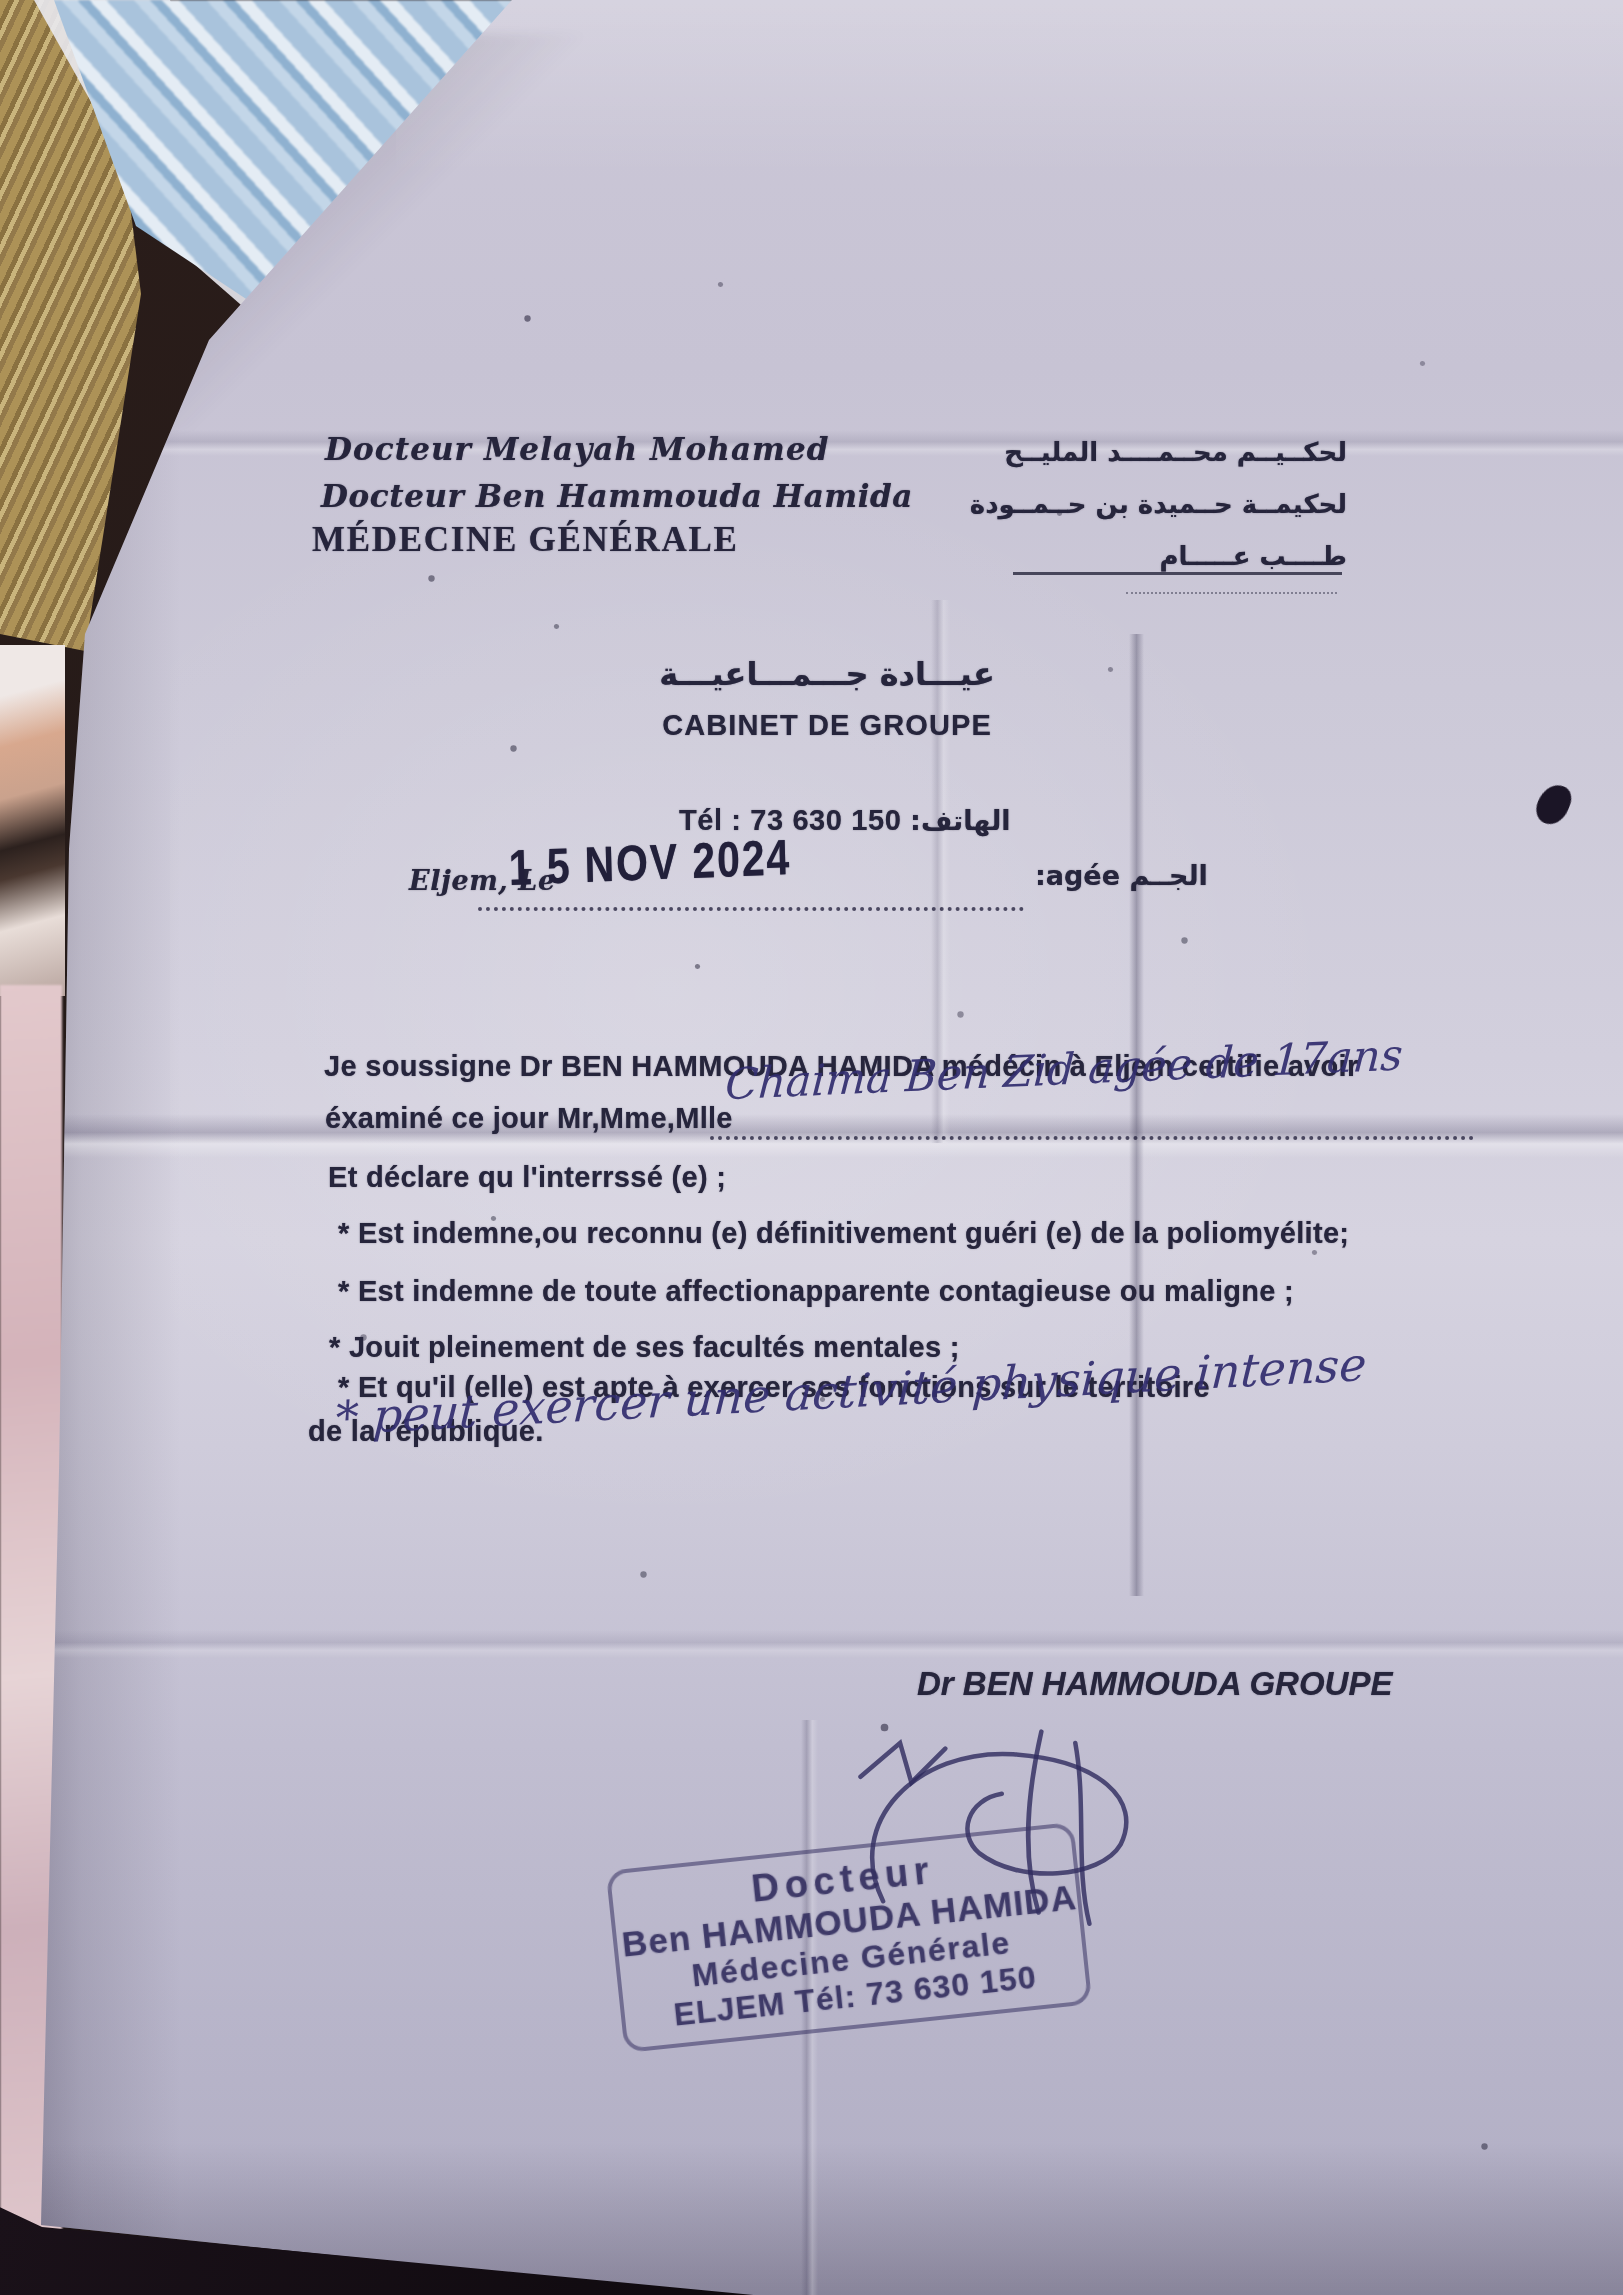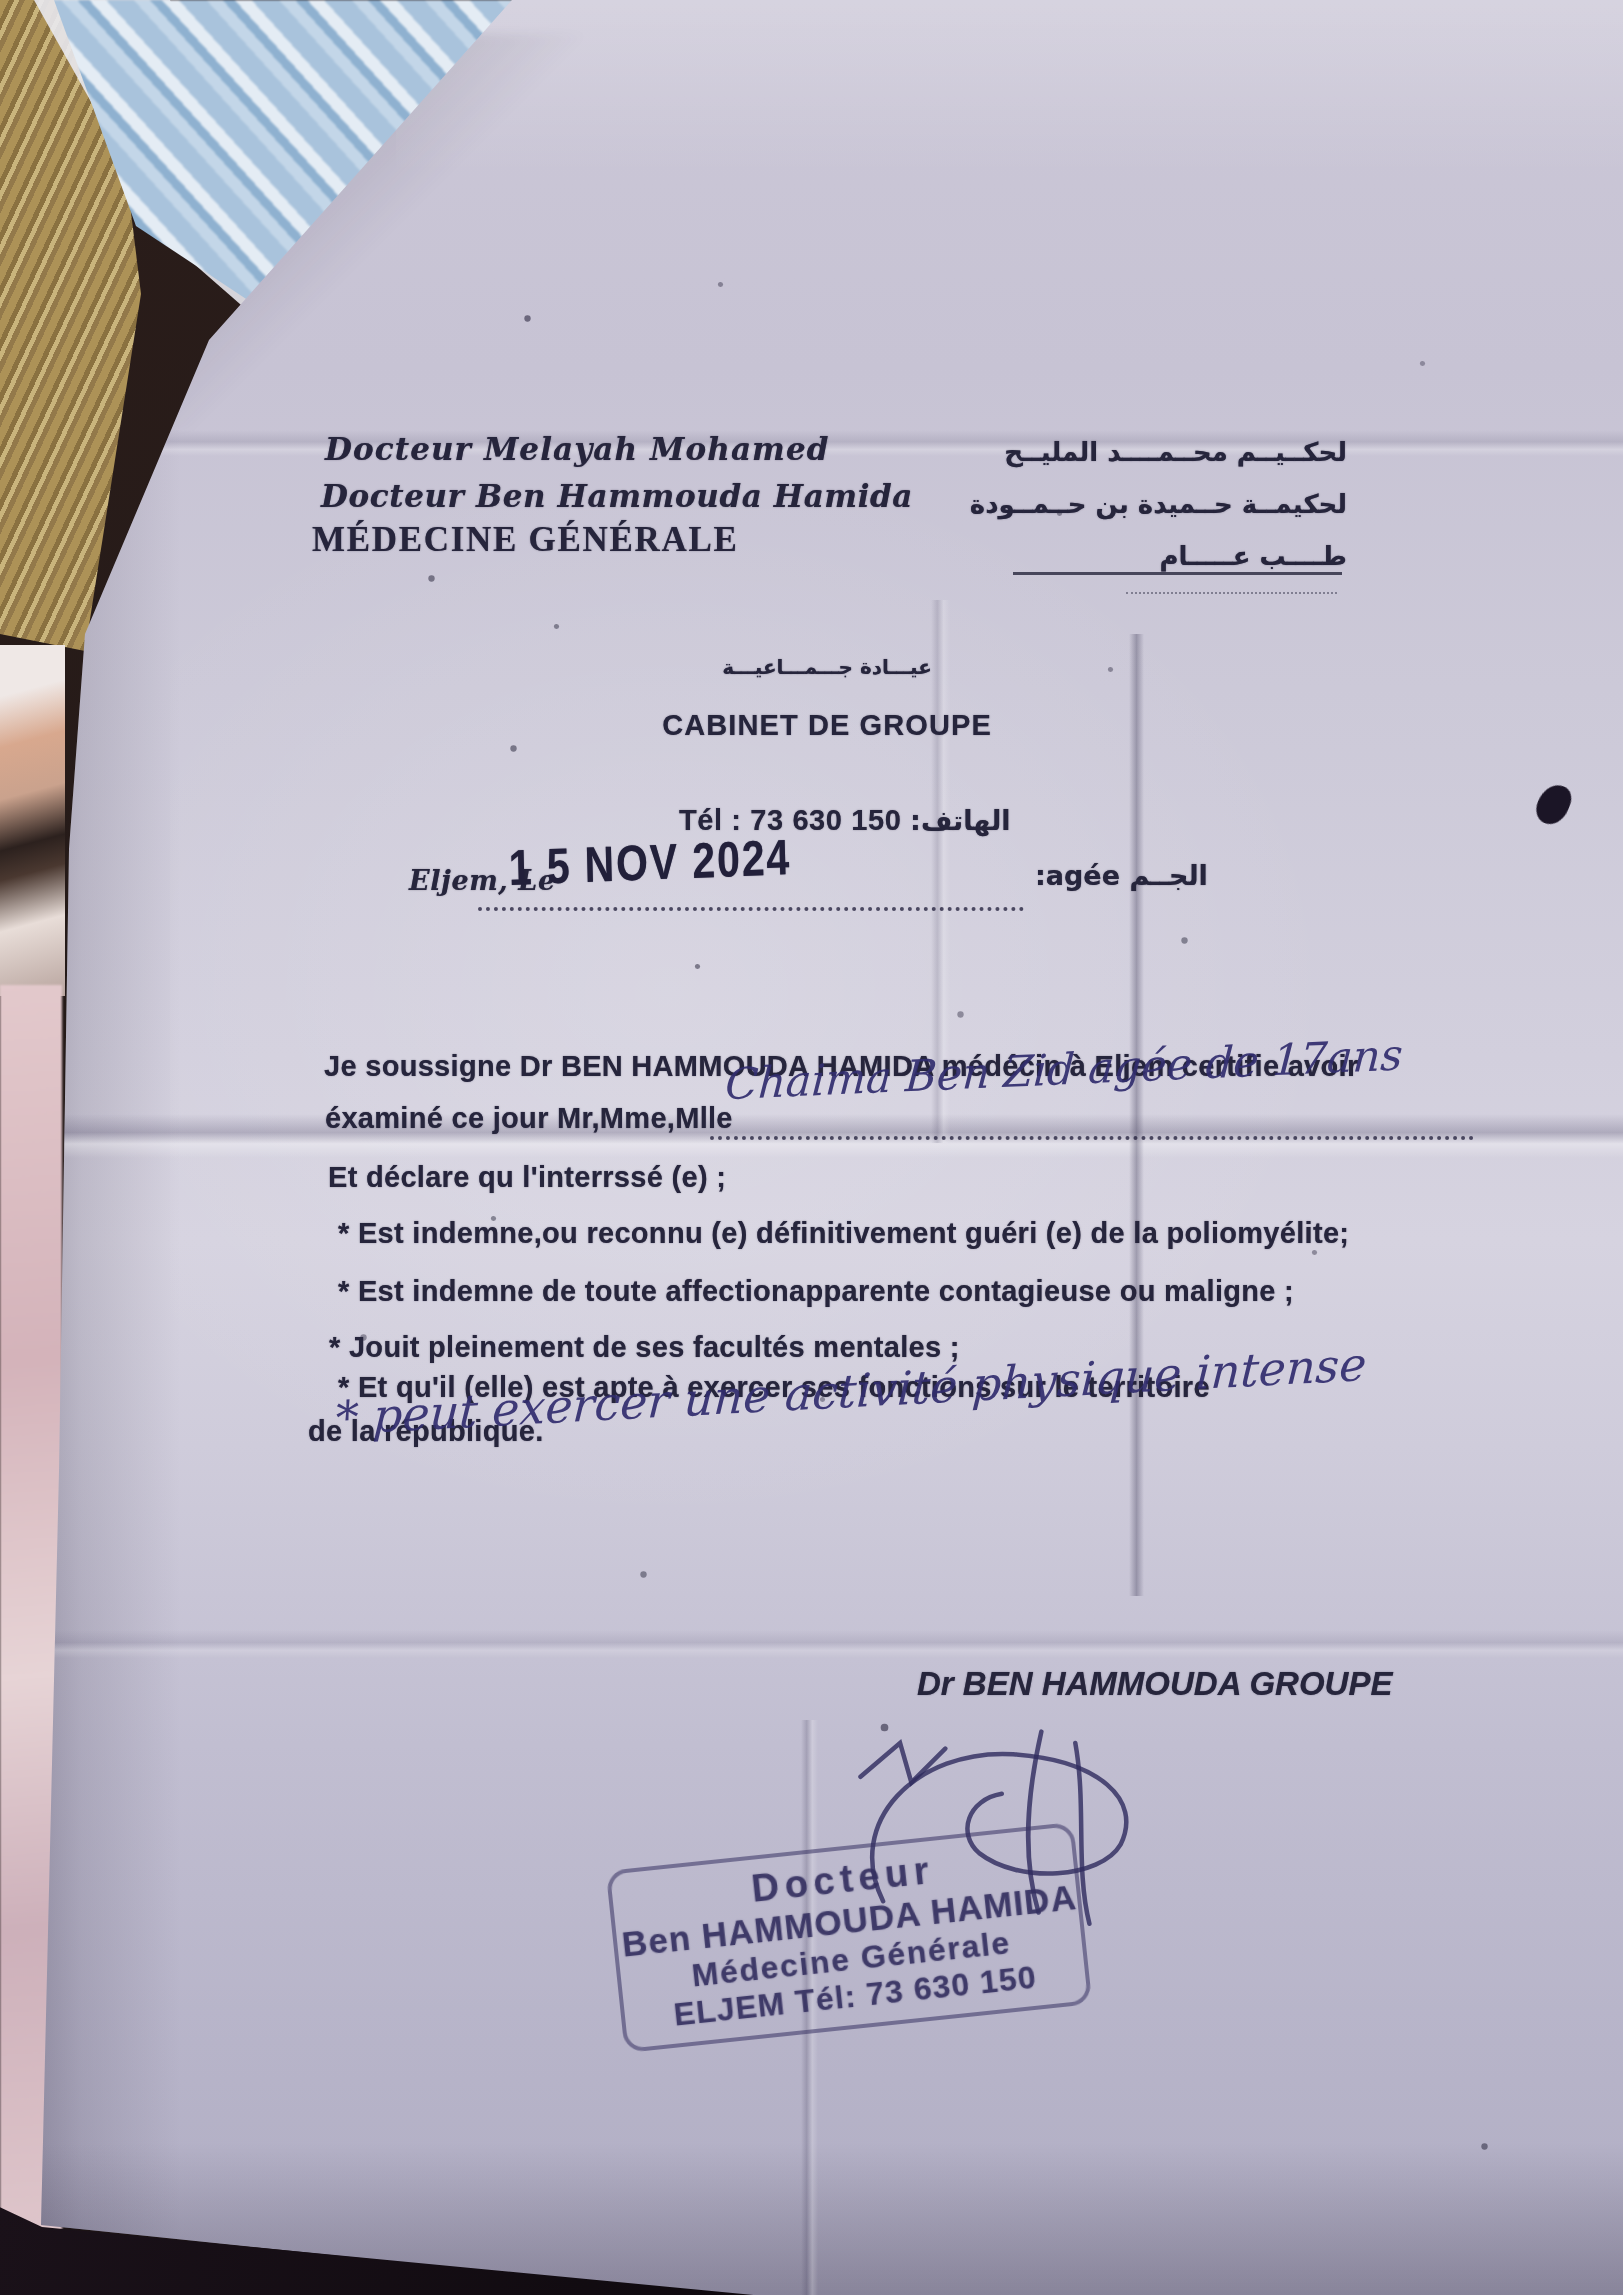--- a/index.html
+++ b/index.html
@@ -74,21 +74,21 @@
   
   .print{color:#26253c;text-shadow:0 0 0.8px rgba(38,37,60,.55),0 0 2.3px rgba(38,37,60,.2);white-space:nowrap;}
   .script{font-family:"DejaVu Serif",serif;font-style:italic;font-weight:700;}
   .doc1{left:325px;top:431px;font-size:31px;letter-spacing:1.1px;font-style:italic;}
   .doc2{left:321px;top:478px;font-size:31px;letter-spacing:0.6px;}
   .doc3{left:312px;top:520px;font-family:"Liberation Serif",serif;font-weight:700;font-size:35px;letter-spacing:1.7px;}
   .arabic{font-family:"DejaVu Sans",sans-serif;direction:rtl;}
   .ar-top{left:962px;top:426px;width:385px;text-align:right;font-size:26px;font-weight:700;line-height:52px;}
   .ar-underline{left:1013px;top:572px;width:329px;height:2.8px;background:rgba(38,37,60,.8);}
   .ar-dotline{left:1126px;top:592px;width:211px;height:0;border-bottom:2.3px dotted rgba(38,37,60,.45);}
-  .cab-ar{left:657px;top:655px;width:340px;text-align:center;font-size:20px;font-weight:700;}
+  .cab-ar{left:657px;top:655px;width:340px;text-align:center;font-size:32px;font-weight:700;}
   .cab-fr{left:657px;top:709px;width:340px;text-align:center;font-weight:700;font-size:29px;letter-spacing:1.1px;}
   .tel{left:679px;top:804px;font-size:29px;font-weight:700;letter-spacing:0.6px;}
   .tel .arabic{position:static;font-size:27px;}
   .place{left:409px;top:865px;font-size:27px;letter-spacing:0.6px;}
   .datestamp{left:508px;top:839px;font-size:50px;font-weight:700;letter-spacing:2.3px;color:#22203a;
     transform:scaleX(.82) rotate(-1.8deg);transform-origin:left top;
     text-shadow:0 0 1.1px rgba(34,32,58,.6);}
   .datedots{left:478px;top:907px;width:546px;height:0;border-bottom:4px dotted rgba(40,38,65,.8);}
   .date-ar{left:1035px;top:860px;font-size:27px;font-weight:700;}
   .title{left:498px;top:950px;width:572px;text-align:center;font-family:"Liberation Serif",serif;

